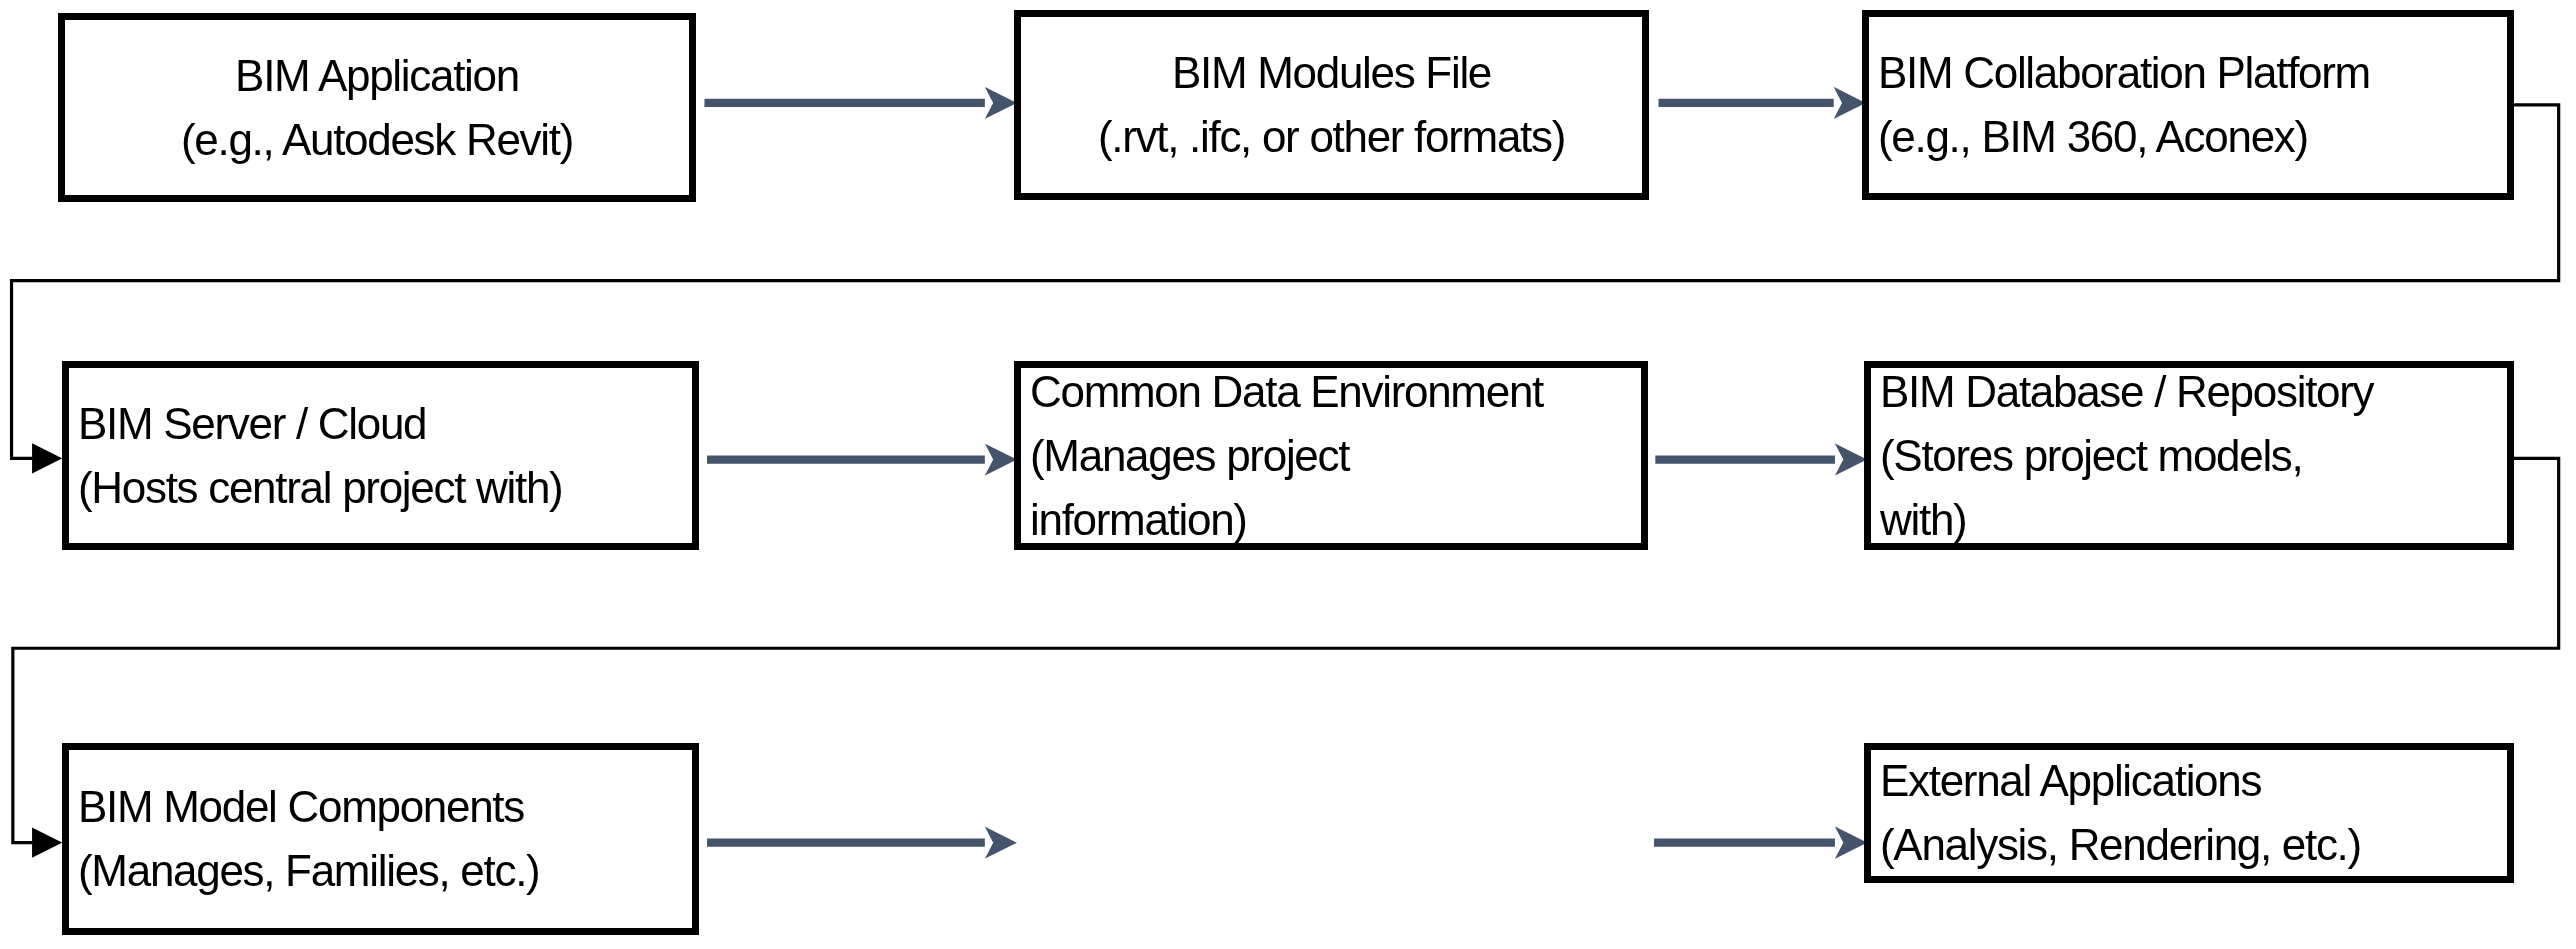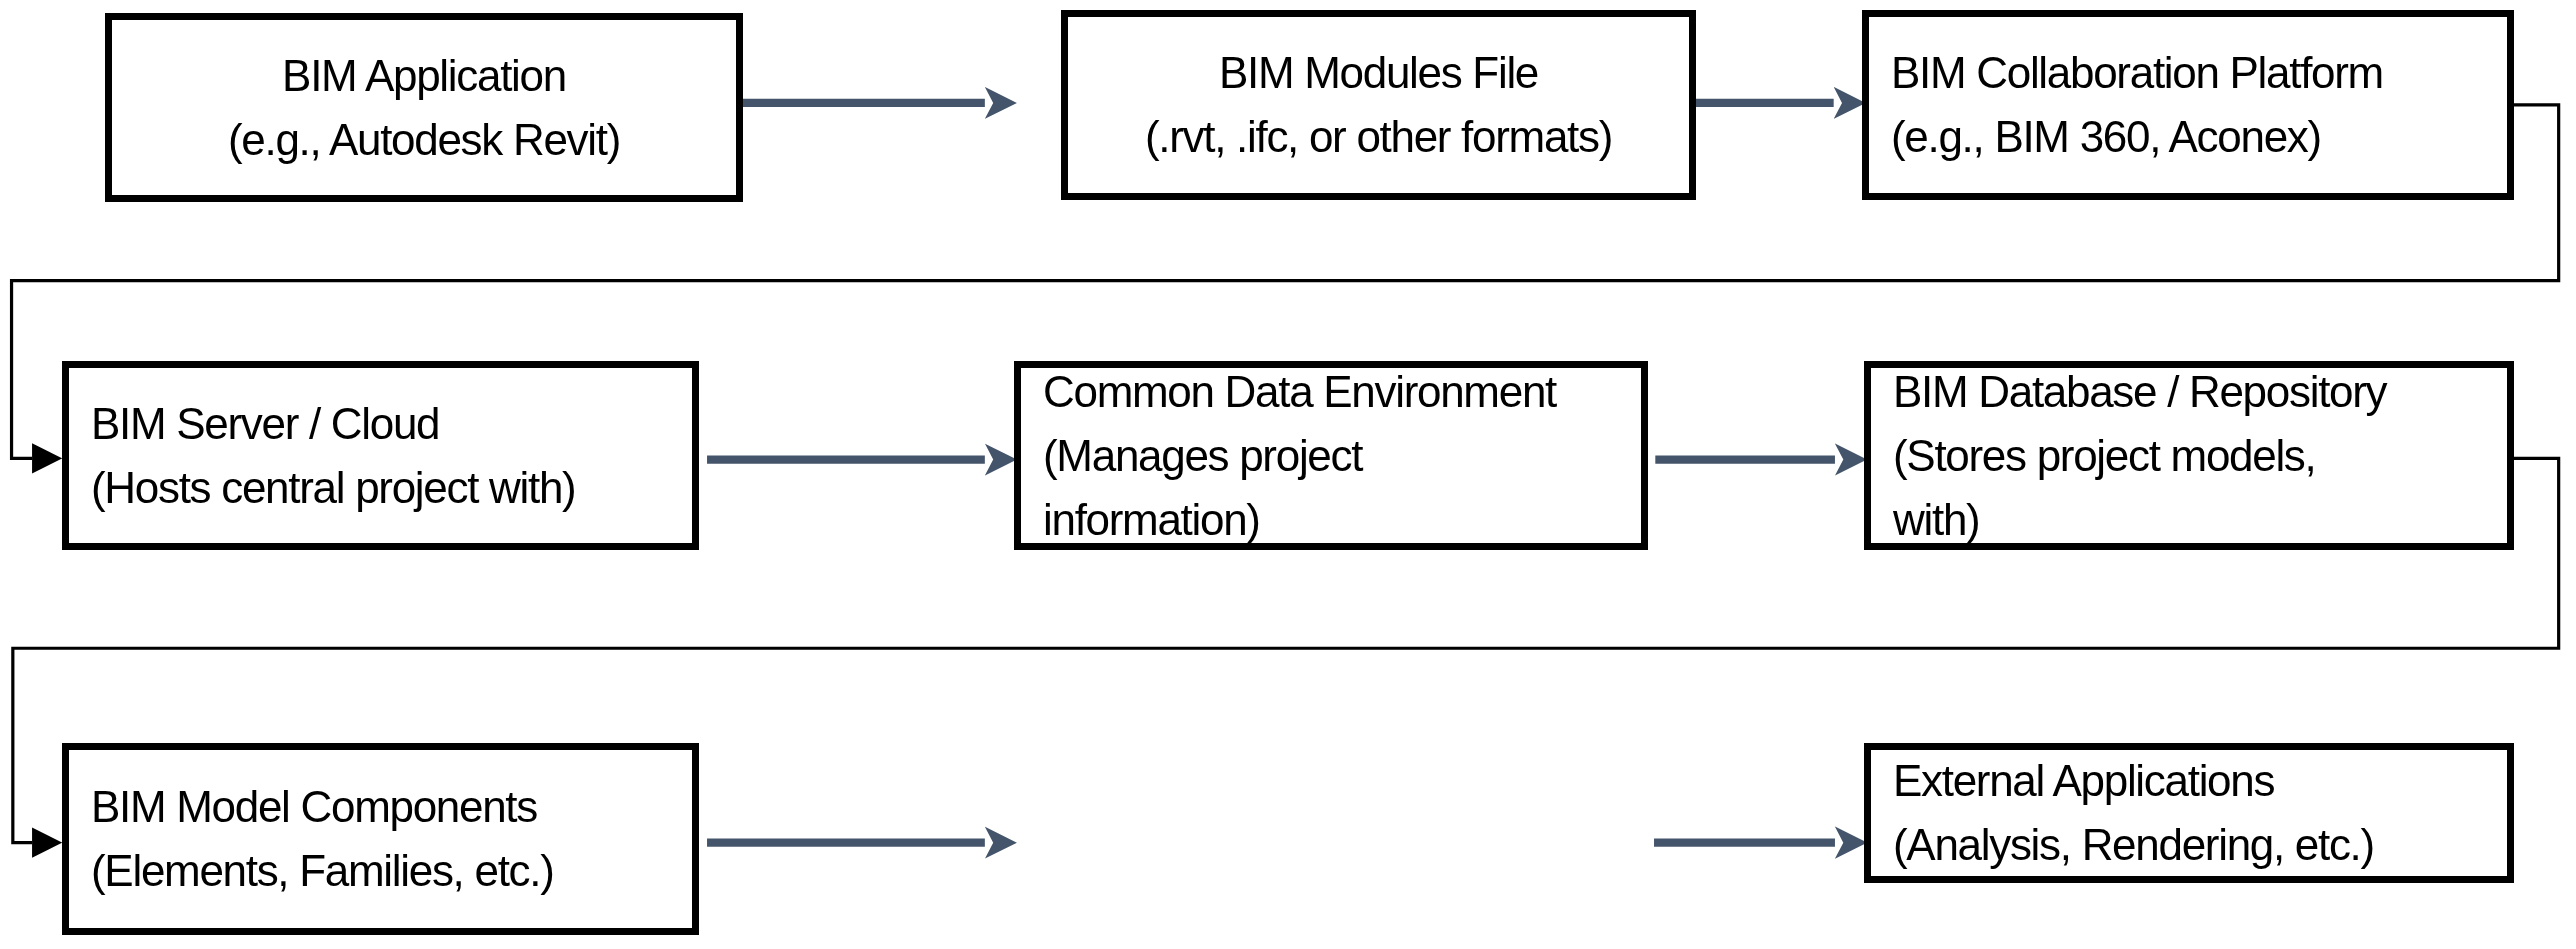--- a/index.html
+++ b/index.html
@@ -32,22 +32,22 @@
     align-items: center;
     color: #000000;
     font-size: 44px;
     line-height: 64px;
     letter-spacing: -1.3px;
   }
   .node .node-text {
     white-space: pre-line;
     width: 100%;
   }
-  .node.align-center { justify-content: flex-start; text-align: center; padding: 0 13px; margin-left: 47px; }
-  .node.align-left   { justify-content: flex-start; text-align: left; padding: 0 22px; }
+  .node.align-center { justify-content: flex-start; text-align: center; padding: 0 13px; }
+  .node.align-left   { justify-content: flex-start; text-align: left; padding: 0 9px; }
 
   
   .n1 { left: 58px;   top: 13px;   width: 638px;  height: 189px; }
   .n2 { left: 1014px; top: 10.3px;   width: 635px;  height: 190px; }
   .n3 { left: 1862px; top: 10.3px;   width: 652px; height: 190px; }
   .n4 { left: 62px;   top: 361px;  width: 637px;  height: 189px; }
   .n5 { left: 1014px; top: 361px;  width: 634px;  height: 189px; }
   .n6 { left: 1864px; top: 361px;  width: 650px; height: 189px; }
   .n7 { left: 62px;   top: 743px; width: 637px;  height: 192px; }
   .n8 { left: 1012px; top: 743px; width: 634px;  height: 192px; }
@@ -123,21 +123,21 @@
   </div>
 
   <div class="node n6 align-left">
     <span class="node-text">BIM Database / Repository
 (Stores project models,
 with)</span>
   </div>
 
   <div class="node n7 align-left">
     <span class="node-text">BIM Model Components
-(Elements, Families, etc.)</span>
+(Manages, Families, etc.)</span>
   </div>
 
 
   <div class="node n9 align-left">
     <span class="node-text">External Applications
 (Analysis, Rendering, etc.)</span>
   </div>
 
 </div>
 

